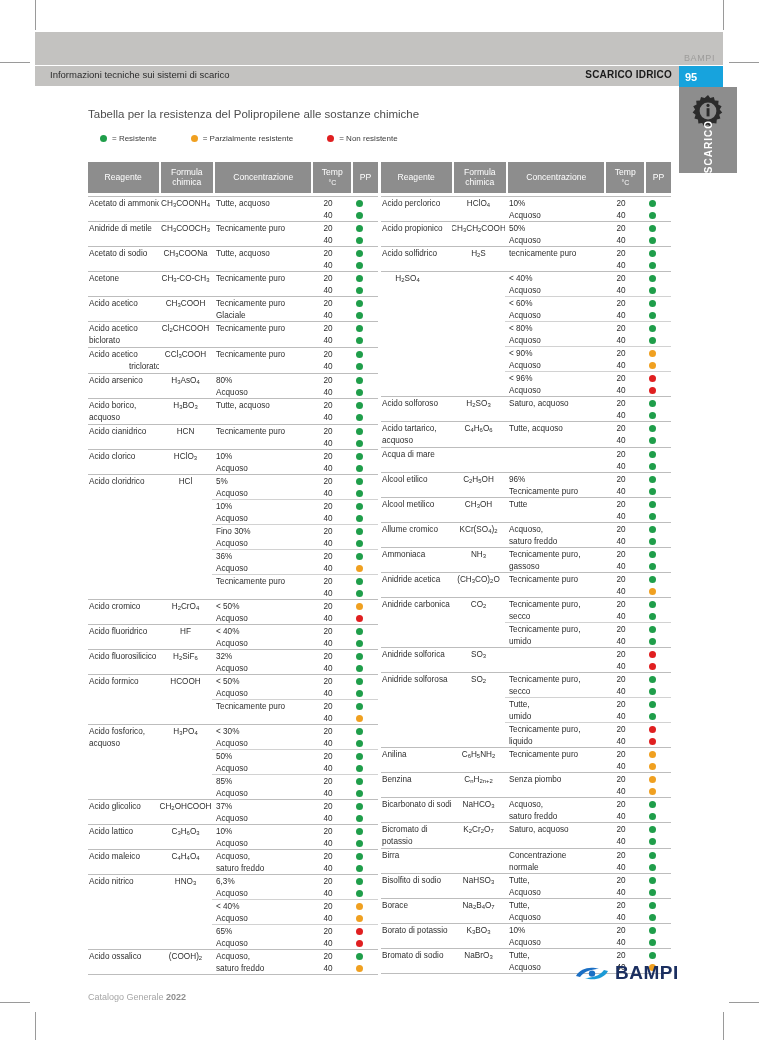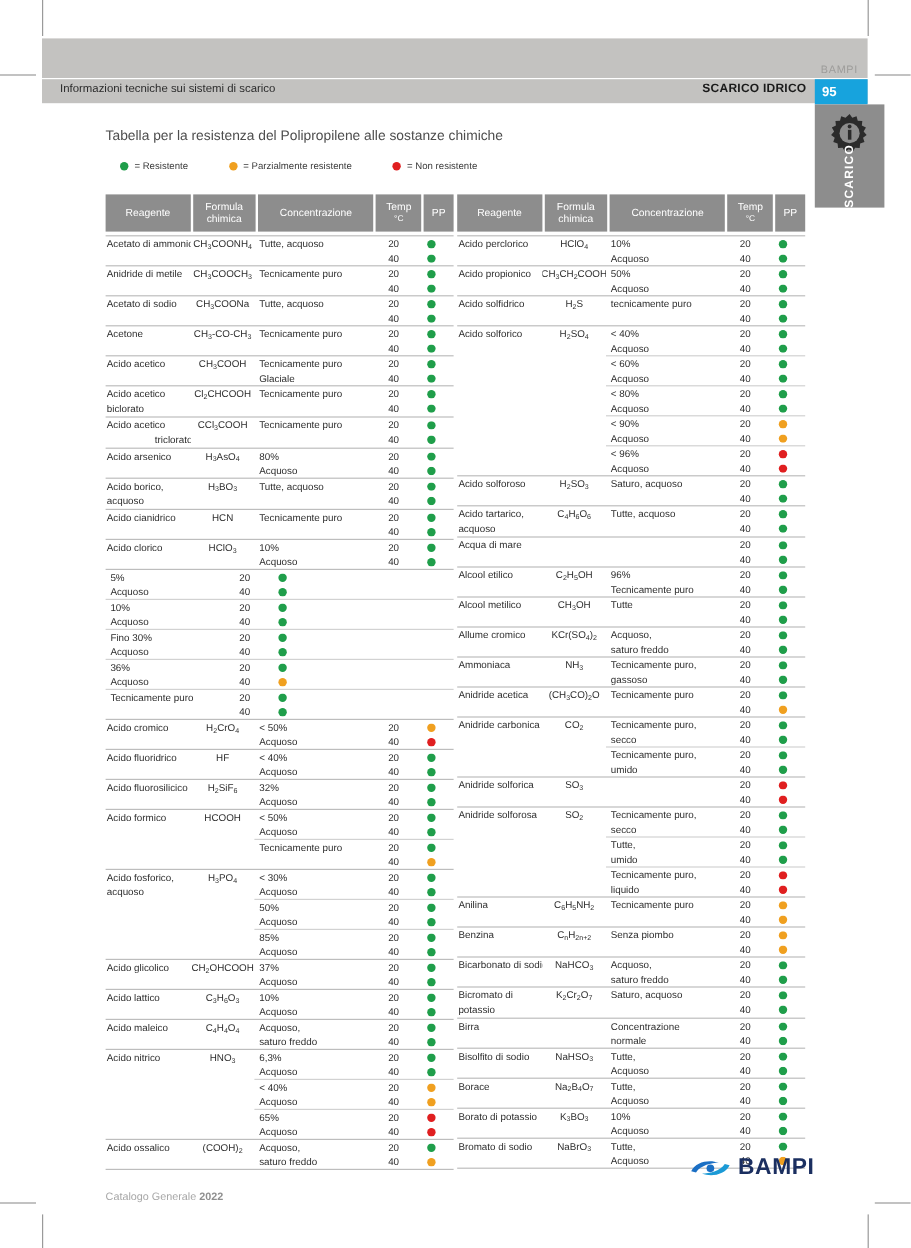--- a/index.html
+++ b/index.html
@@ -481,20 +481,28 @@
               <div class="cell cell-temp">40</div>
               <div class="cell cell-pp">
                 <span class="dot" style="background:#1f9e4a"></span>
               </div>
             </div>
           </div>
         </div>
       </div>
       <div class="grp">
         <div style="display: flex;">
+          <div style="width: 124px; display: flex;">
+            <div class="cell cell-reag" style="align-items: flex-start; flex-direction: column; justify-content: flex-start; padding-top: 1px;">
+              <div style="height: 12px; line-height: 12px;">Acido cloridrico</div>
+            </div>
+            <div class="cell cell-form" style="align-items: flex-start; justify-content: center; padding-top: 1px;">
+              <div style="height:12px;line-height:12px">HCl</div>
+            </div>
+          </div>
           <div class="lines">
             <div class="ln">
               <div class="cell cell-conc">5%</div>
               <div class="cell cell-temp">20</div>
               <div class="cell cell-pp">
                 <span class="dot" style="background:#1f9e4a"></span>
               </div>
             </div>
             <div class="ln">
               <div class="cell cell-conc">Acquoso</div>
@@ -1009,23 +1017,20 @@
               <div class="cell cell-pp">
                 <span class="dot" style="background:#1f9e4a"></span>
               </div>
             </div>
           </div>
         </div>
       </div>
       <div class="grp">
         <div style="display: flex;">
           <div style="width: 124px; display: flex;">
-            <div class="cell cell-reag" style="align-items: flex-start; flex-direction: column; justify-content: flex-start; padding-top: 1px;">
-              <div style="height: 12px; line-height: 12px;">Acido solforico</div>
-            </div>
             <div class="cell cell-form" style="align-items: flex-start; justify-content: center; padding-top: 1px;">
               <div style="height:12px;line-height:12px">H<sub>2</sub>SO<sub>4</sub></div>
             </div>
           </div>
           <div class="lines">
             <div class="ln">
               <div class="cell cell-conc">&lt; 40%</div>
               <div class="cell cell-temp">20</div>
               <div class="cell cell-pp">
                 <span class="dot" style="background:#1f9e4a"></span>

